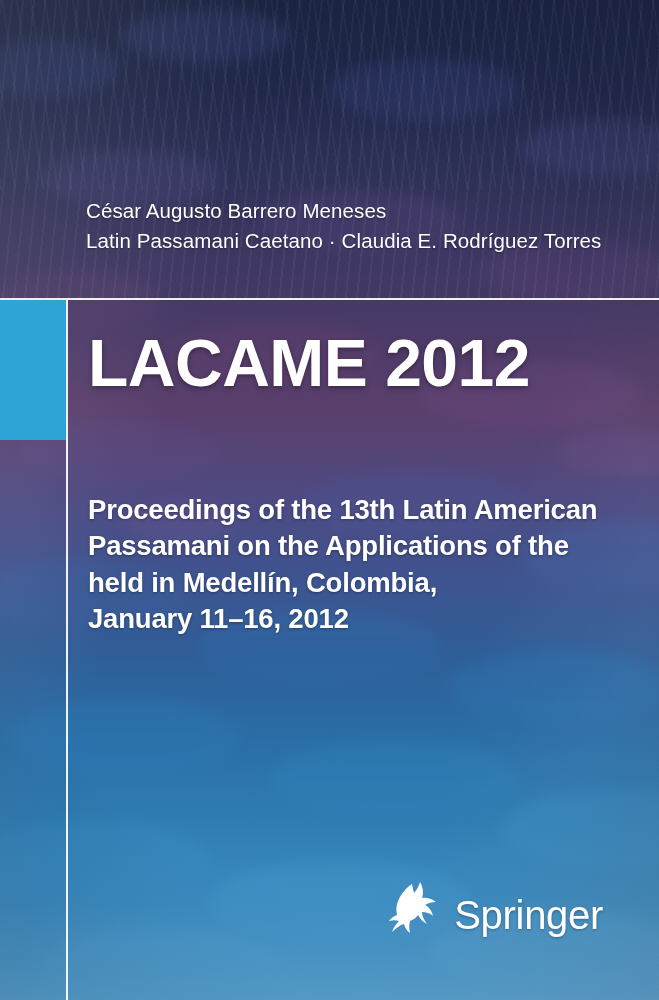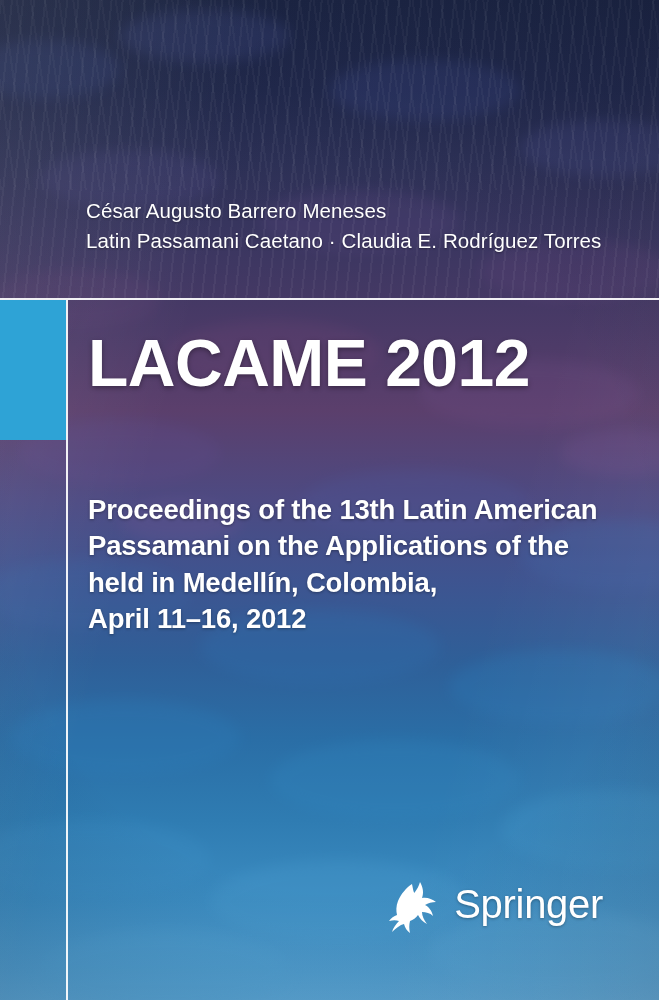--- a/index.html
+++ b/index.html
@@ -164,21 +164,21 @@
     text-shadow: 0 1px 3px rgba(0,0,0,.33);
     margin-top: 40px;
   }
 
   
   .publisher {
     position: absolute;
     right: 56px;
     bottom: 62px;
     display: flex;
-    align-items: flex-start;
+    align-items: flex-end;
     gap: 14px;
     color: #ffffff;
   }
   .publisher .logo-mark {
     width: 58px;
     height: 56px;
     position: relative;
     flex: none;
   }
   .publisher .name {
@@ -235,21 +235,21 @@
     <div class="line">César Augusto Barrero Meneses</div>
     <div class="line">Latin Passamani Caetano · Claudia E. Rodríguez Torres</div>
   </div>
 
   <div class="title">LACAME 2012</div>
 
   <div class="subtitle">
     <div>Proceedings of the 13th Latin American</div>
     <div>Passamani on the Applications of the</div>
     <div>held in Medellín, Colombia,</div>
-    <div>April 11–16, 2012</div>
+    <div>January 11–16, 2012</div>
   </div>
 
   <div class="publisher">
     <div class="logo-mark">
       <svg viewBox="0 0 58 56" width="58" height="56" aria-hidden="true">
         <g fill="#ffffff">
           <path d="M30 2 C24 6 19 12 16 19 c-2 5 -2 10 -1 14 c-3 1 -6 3 -8 6 c4 -1 7 -1 10 0 c-3 3 -6 7 -7 11 c4 -4 8 -7 12 -8 c1 4 3 7 6 9 c-1 -4 -1 -8 0 -12 c3 -1 6 -3 8 -6 c2 4 5 7 9 9 c-3 -4 -5 -8 -5 -12 c4 0 8 1 11 4 c-1 -5 -4 -9 -8 -11 c3 -2 7 -3 11 -3 c-4 -3 -9 -5 -14 -4 c2 -5 1 -11 -2 -16 c-1 4 -3 7 -5 10 C32 13 31 7 30 2 z"></path>
         </g>
       </svg>
     </div>

